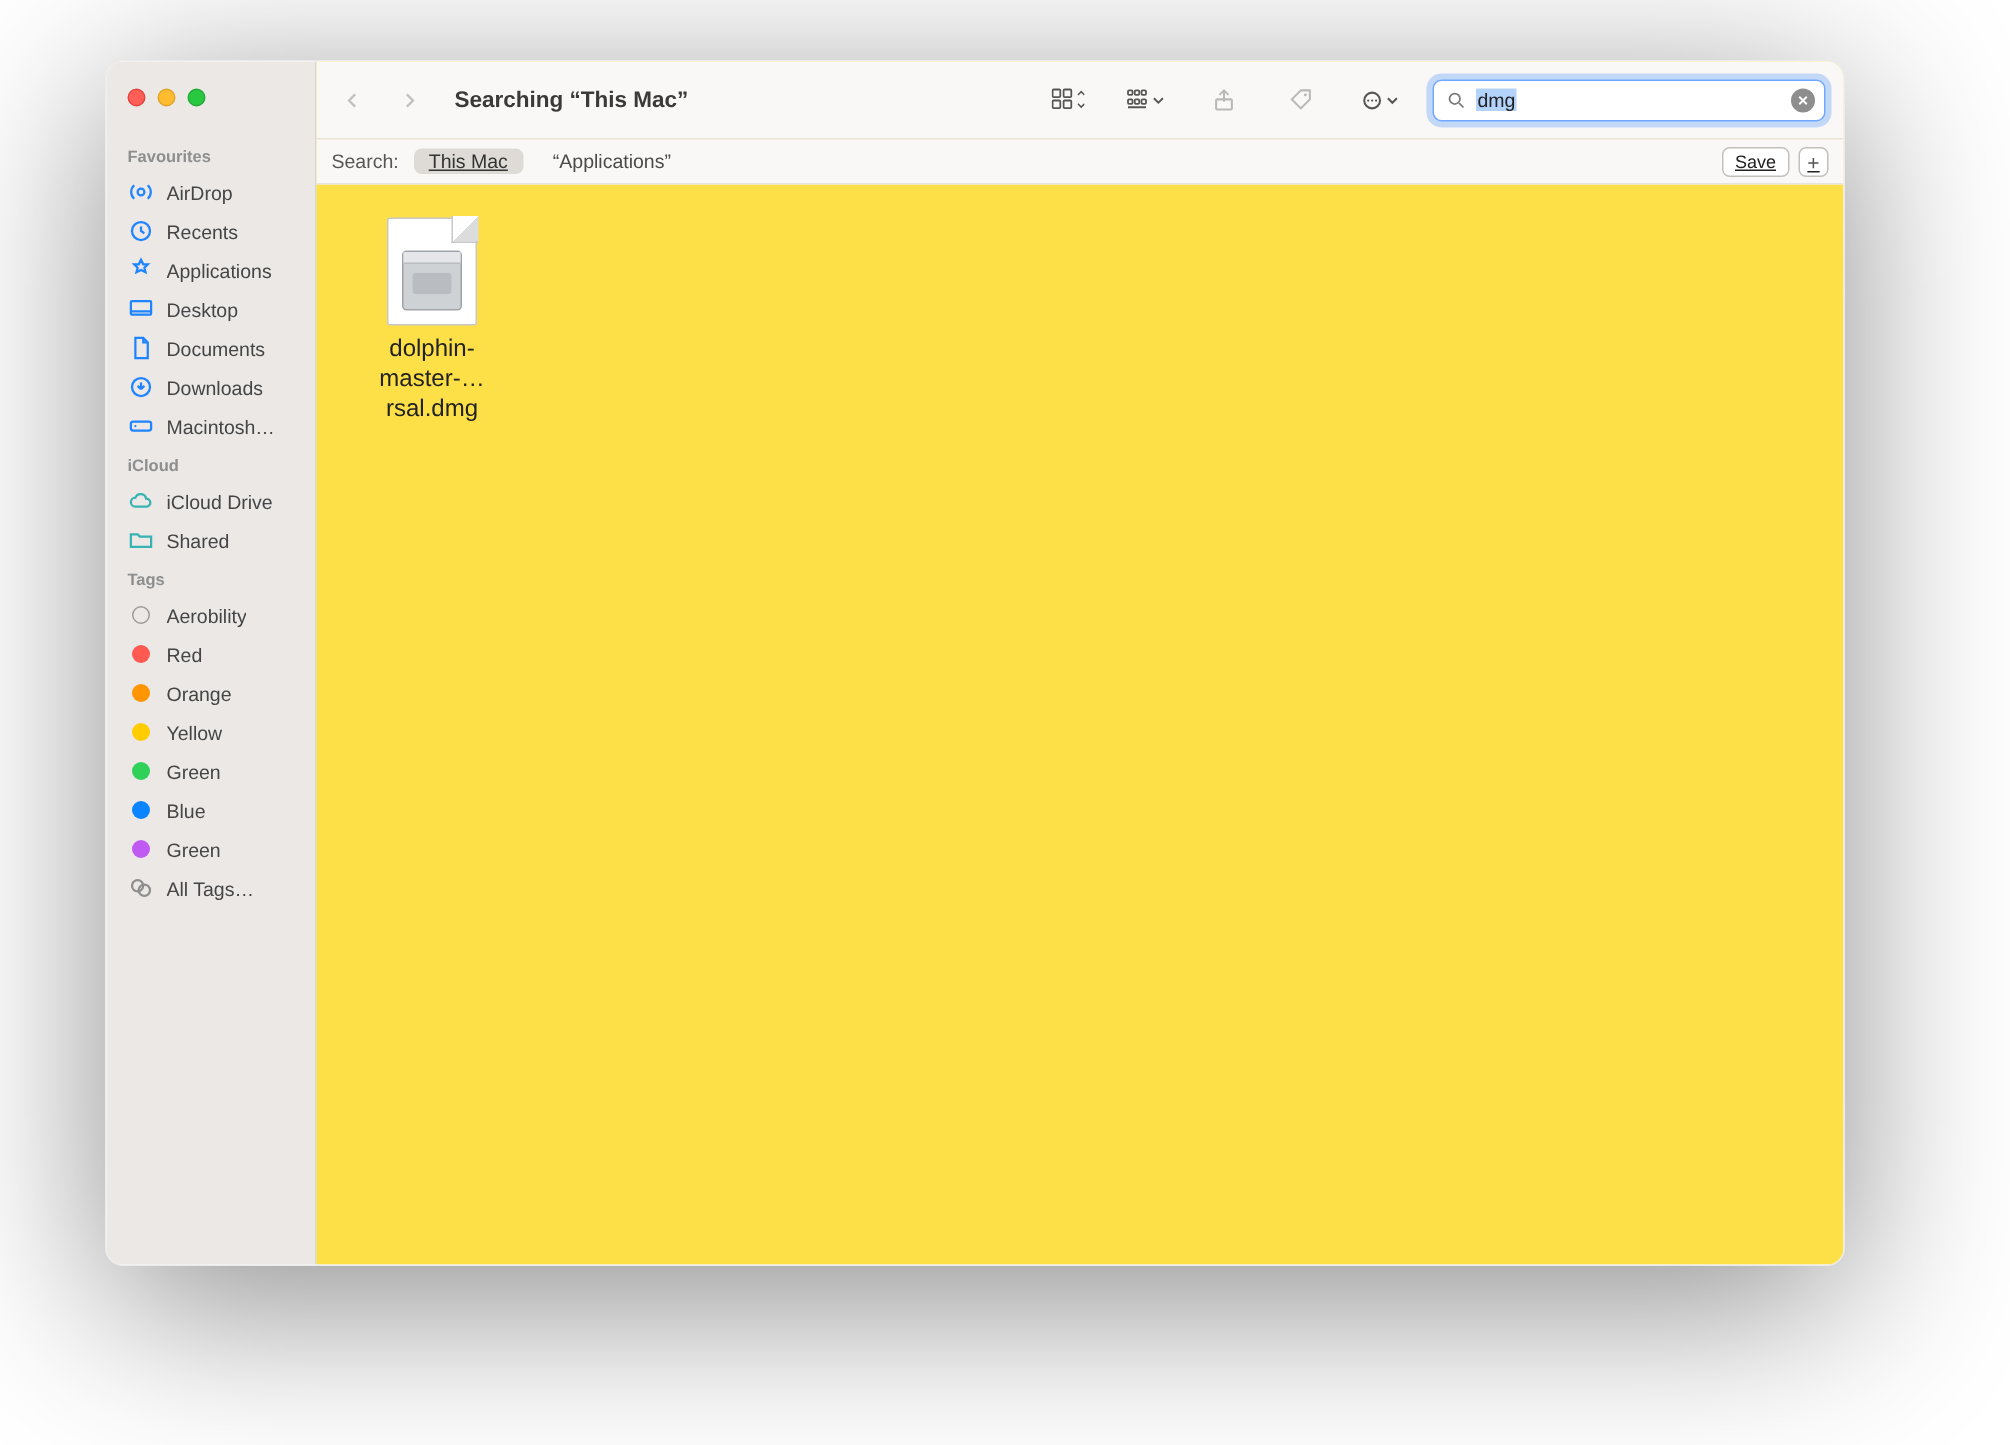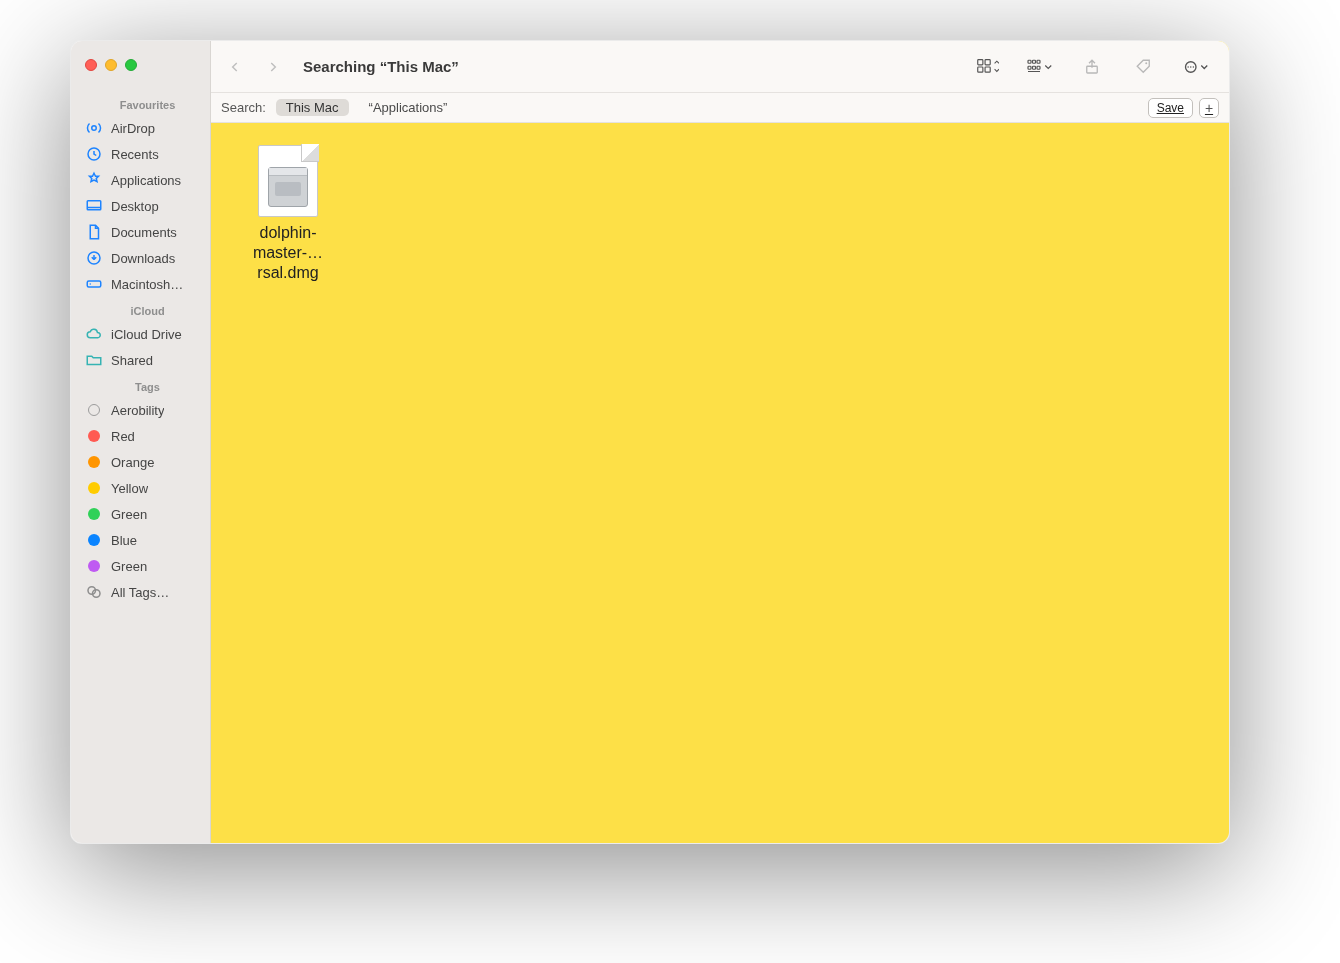--- a/index.html
+++ b/index.html
@@ -28,21 +28,20 @@
   
   .sidebar {
     width: 140px;
     background: #ebe8e6;
     border-right: 1px solid #d9d6d2;
     display: flex; flex-direction: column;
     padding-top: 18px;
     font-size: 13px;
     color: #454545;
     overflow: hidden;
-    text-align: center;
   }
   .traffic {
     display: flex; gap: 8px;
     padding-left: 14px; margin-bottom: 20px;
   }
   .tl { width: 12px; height: 12px; border-radius: 50%; }
   .tl.red { background:#ff5f57; border:1px solid #e24640;}
   .tl.yel { background:#febc2e; border:1px solid #e0a528;}
   .tl.grn { background:#28c840; border:1px solid #24ab38;}
   .group-title {
@@ -106,21 +105,21 @@
     display:flex;align-items:center;
     padding: 0 10px;
     font-size:13px;
     gap:10px;
   }
   .scope-label { color:#565656;}
   .scope-chip {
     padding:1px 10px; border-radius:5px; color:#333;
     font-weight:500;
   }
-  .scope-chip.active { background:#dedbd7; }
+  .scope-chip.active { background:#dedbd7;text-decoration:underline; }
   .scope-chip.quoted { color:#4a4a4a; }
   .scope-right { margin-left:auto; display:flex; gap:6px; align-items:flex-start;text-decoration:underline;}
   .save-btn {
     border:1px solid #c3c0bc; border-radius:5px;
     padding:0 8px; height:20px; font-size:12px; background:#fff;
     display:flex;align-items:center;
   }
   .plus-btn {
     width:20px;height:20px;border:1px solid #c3c0bc;border-radius:5px;
     display:flex;align-items:center;justify-content:center;font-size:14px;color:#555;background:#fff;
@@ -382,20 +381,37 @@
             <svg width="28" height="18" viewBox="0 0 34 24" fill="none" stroke="#555" stroke-width="1.8">
               <circle cx="10" cy="12" r="7"></circle>
                 <circle cx="6.5" cy="12" r="1" fill="#555" stroke="none"></circle>
                 <circle cx="10" cy="12" r="1" fill="#555" stroke="none"></circle>
                 <circle cx="13.5" cy="12" r="1" fill="#555" stroke="none"></circle>
               <path d="M24 10l4 4 4-4"></path>
             </svg>
           </div>
         </div>
 
+        <div class="search">
+          <span>
+            <svg width="14" height="14" viewBox="0 0 24 24" fill="none" stroke="#7a7a7a" stroke-width="2">
+                <circle cx="10" cy="10" r="6"></circle>
+                <path d="M20 20l-5-5"></path>
+              </svg>
+          </span>
+          <span style="width:6px"></span>
+          <span class="sel" style="padding:0 1px;">dmg</span>
+          <input type="text" aria-hidden="true" style="width: 0px; opacity: 0; position: absolute;" value="dmg">
+          <span style="flex:1"></span>
+          <span class="clear-btn">
+            <svg width="10" height="10" viewBox="0 0 24 24" fill="none" stroke-width="3">
+                <path d="M6 6l12 12M18 6L6 18"></path>
+              </svg>
+          </span>
+        </div>
       </div>
 
       <div class="scopebar">
         <span class="scope-label">Search:</span>
         <span class="scope-chip active">This Mac</span>
         <span class="scope-chip quoted">“Applications”</span>
         <div class="scope-right">
           <span class="save-btn">Save</span>
           <span class="plus-btn">+</span>
         </div>

